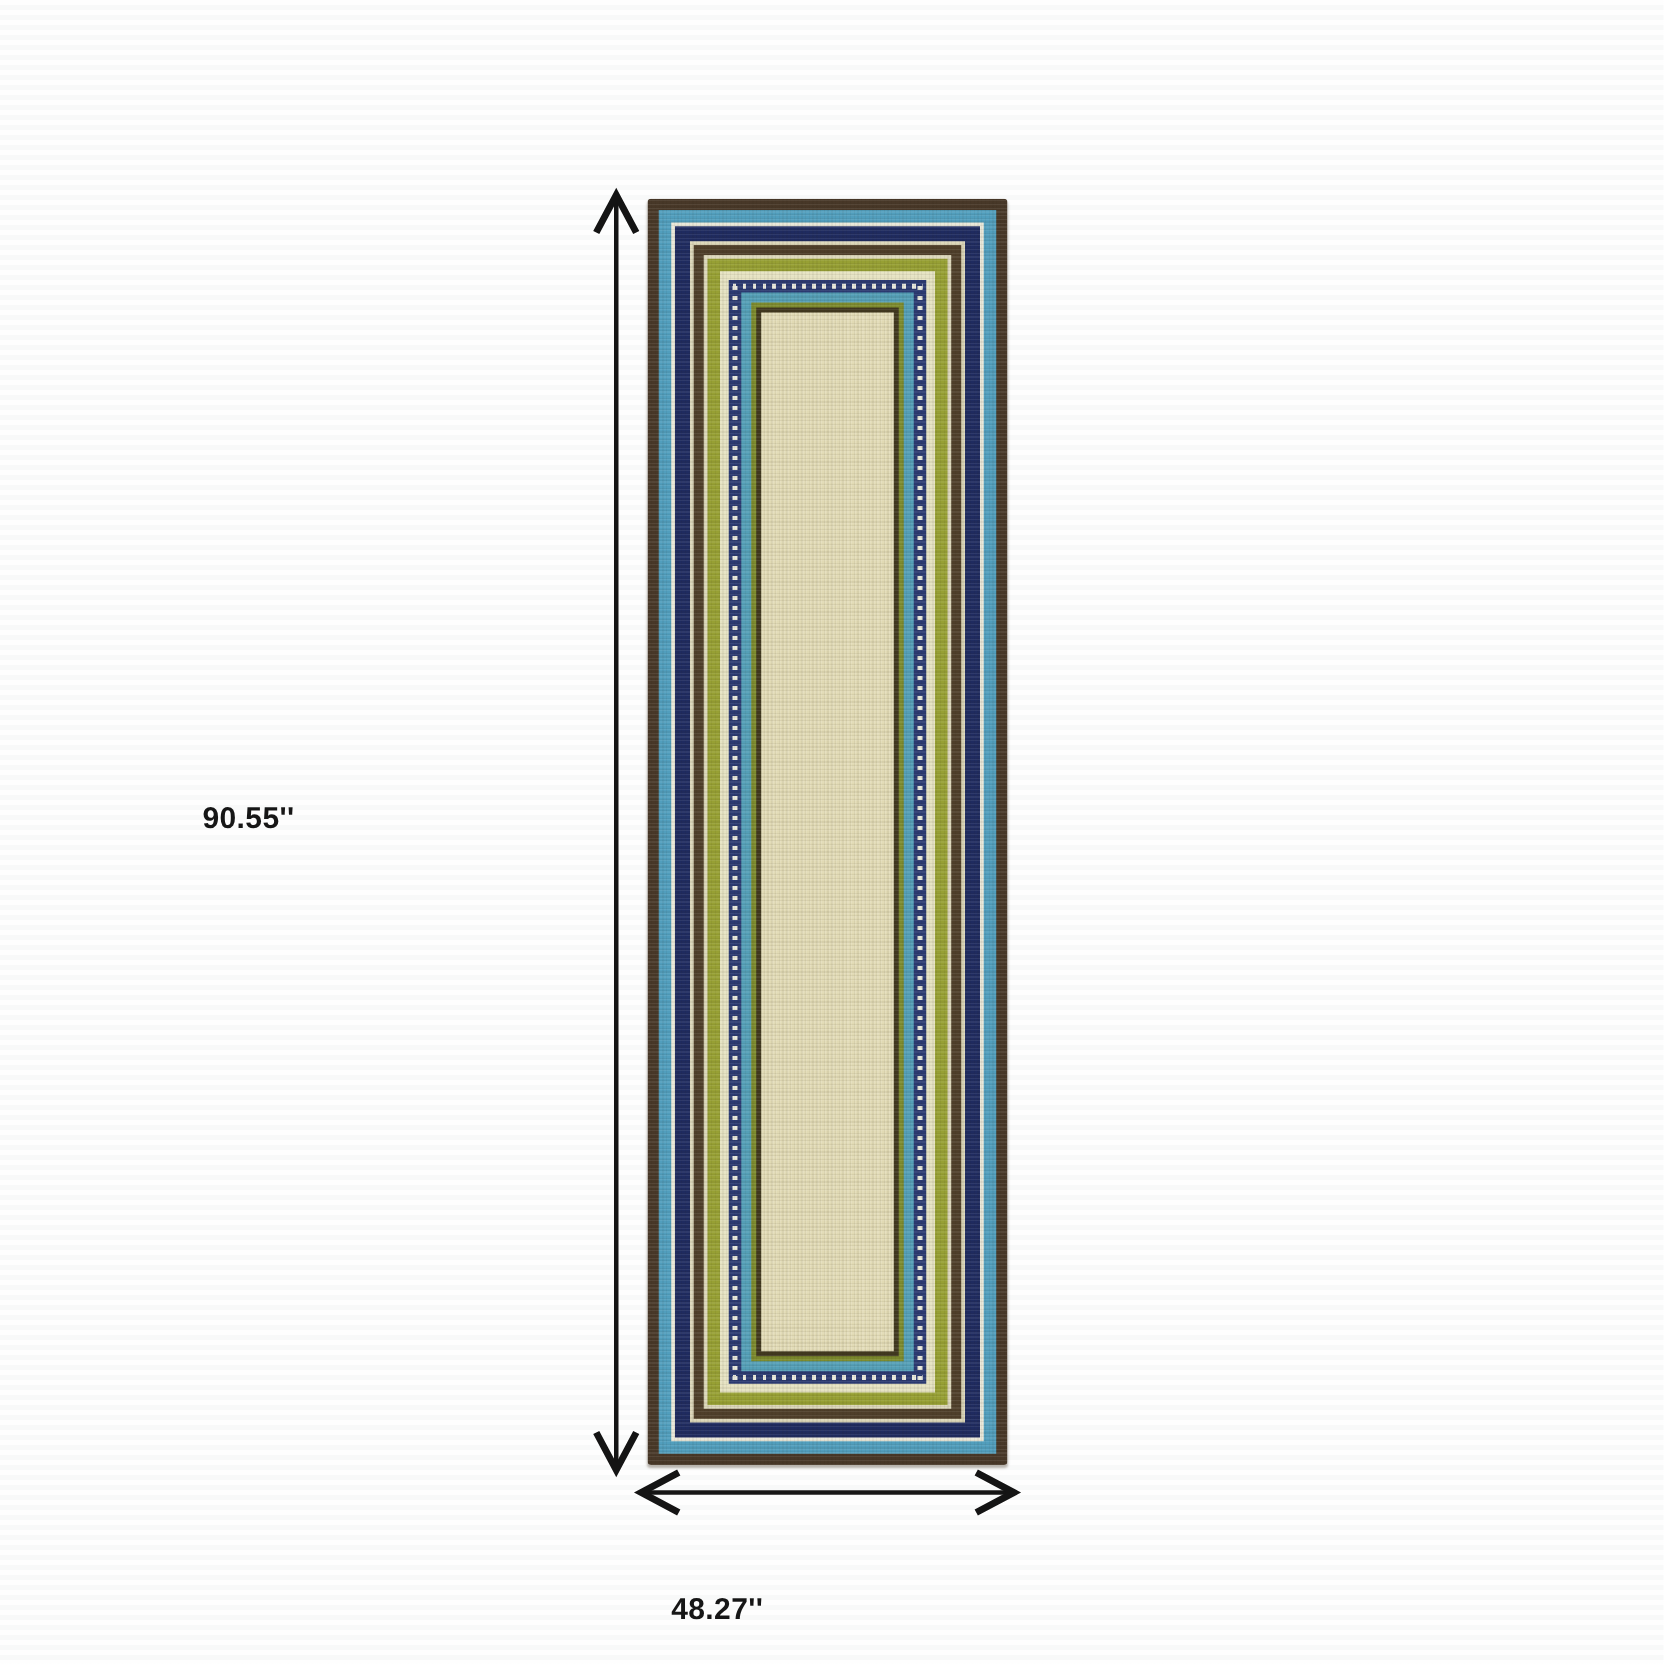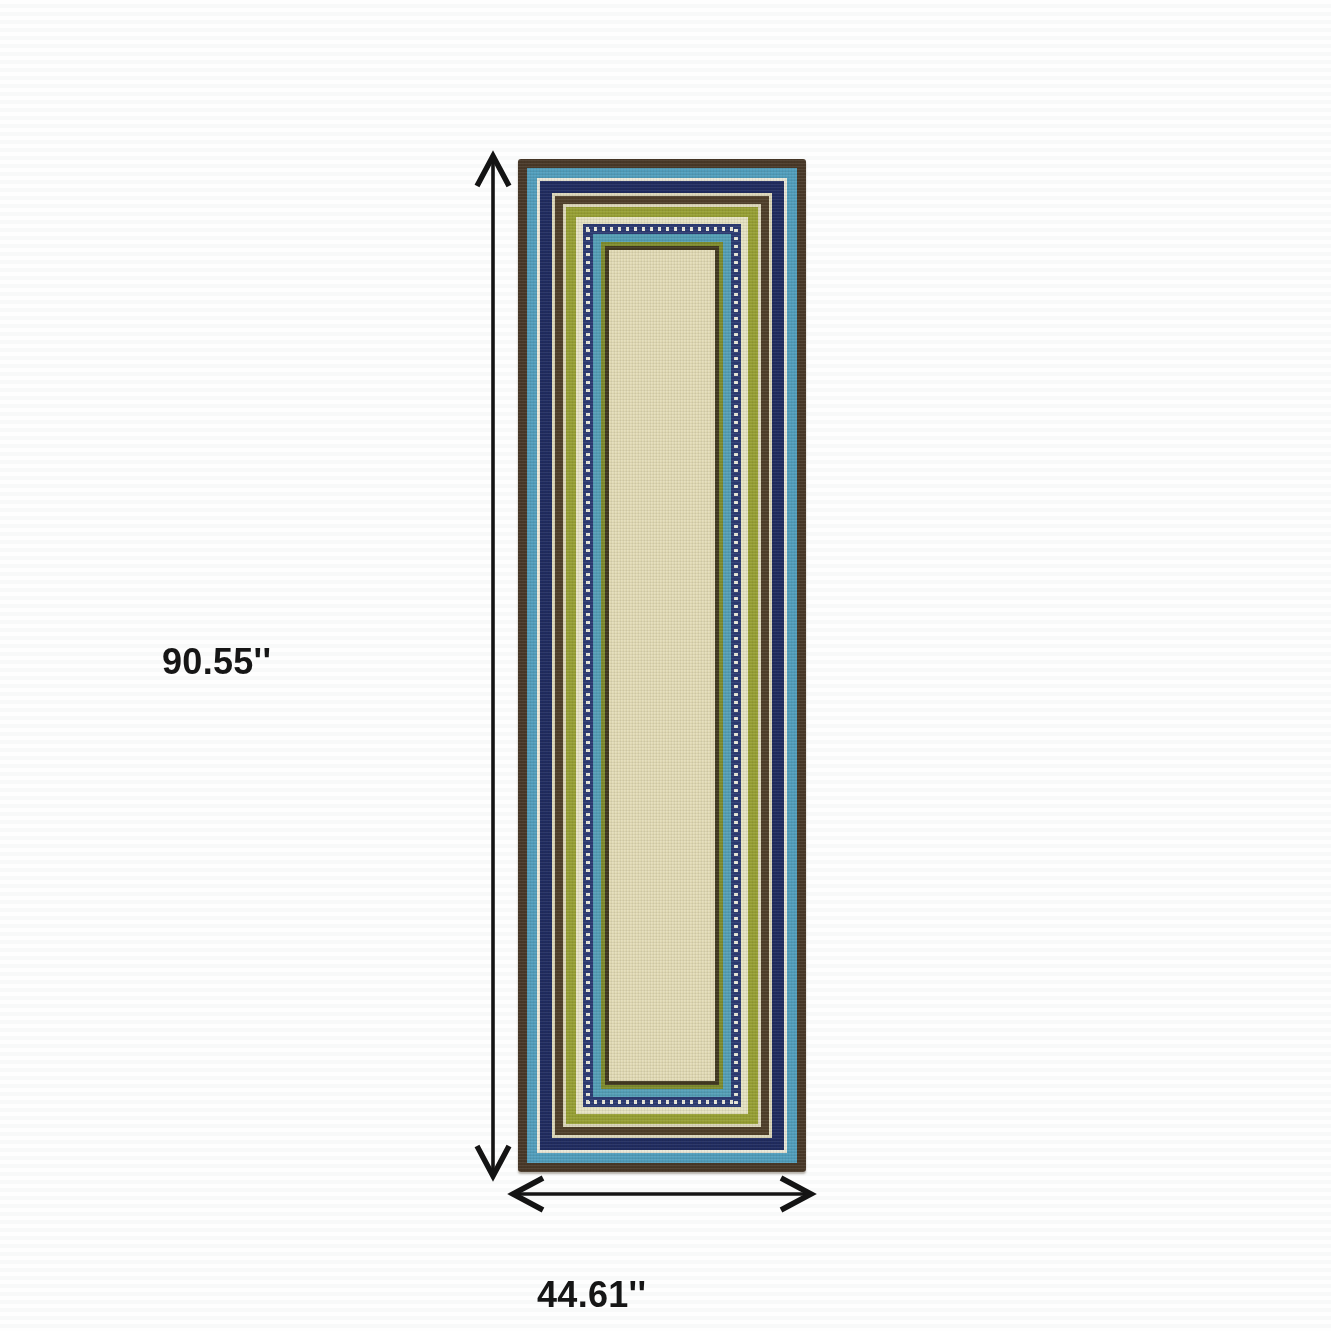--- a/index.html
+++ b/index.html
@@ -60,21 +60,21 @@
   .dot-strip.l { left: 3px; }
   .dot-strip.r { right: 3px; }
 
   
   .dim-arrow { position: absolute; }
   .dim-arrow line, .dim-arrow polyline {
     stroke: #141414; fill: none;
   }
   .dim-label {
     position: absolute;
-    font-size: 36px;
+    font-size: 24px;
     font-weight: 700;
     letter-spacing: 0.3px;
     color: #161616;
     white-space: nowrap;
   }
   .dim-label.height { left: 162px; top: 641px; }
   .dim-label.width  { left: 537px; top: 1274px; }
 </style>
 </head>
 <body>
@@ -121,15 +121,15 @@
     <polyline points="6,997 22,1027 38,997" stroke-width="5.5"></polyline>
   </svg>
 
   <svg class="dim-arrow" style="left:506px; top:1172px;" width="312" height="44" viewBox="0 0 312 44">
     <line x1="9" y1="22" x2="303" y2="22" stroke-width="3.6"></line>
     <polyline points="37,6 7,22 37,38" stroke-width="5.5"></polyline>
     <polyline points="275,6 305,22 275,38" stroke-width="5.5"></polyline>
   </svg>
 
   <div class="dim-label height">90.55''</div>
-  <div class="dim-label width">44.61''</div>
+  <div class="dim-label width">48.27''</div>
 
 </div>
 
 </body></html>

